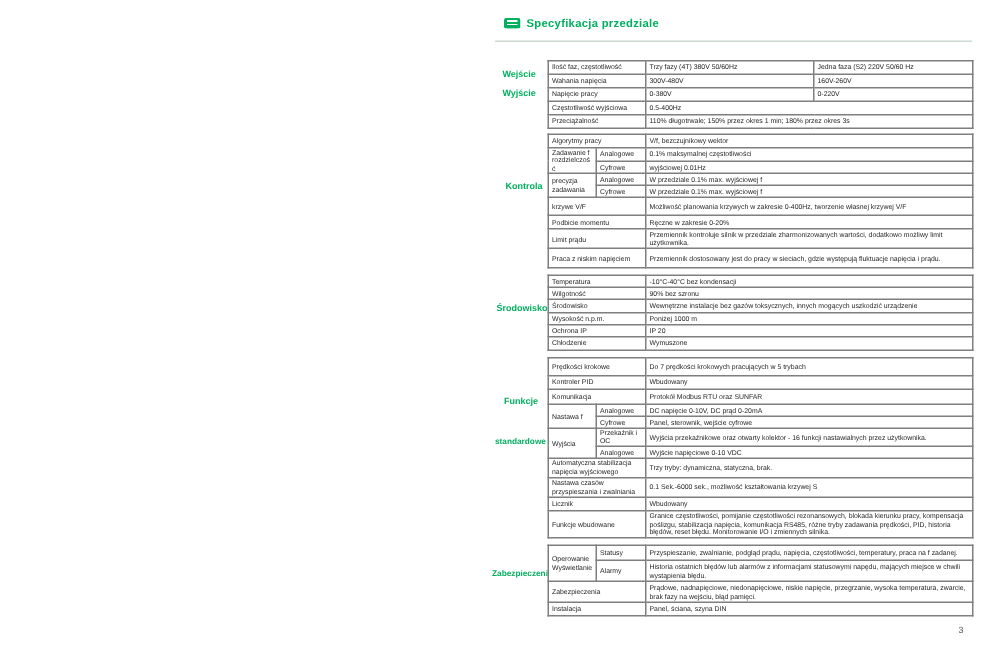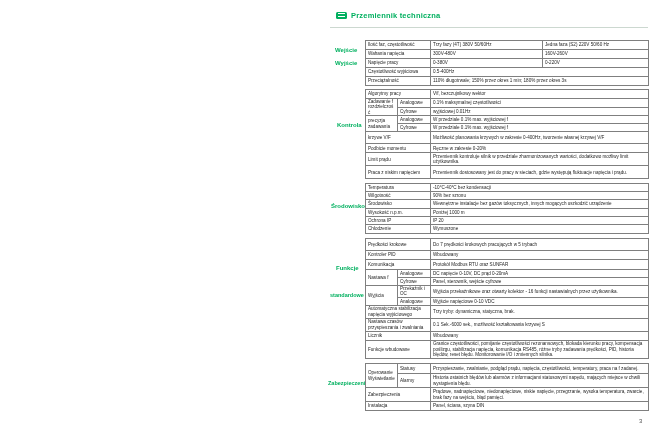--- a/index.html
+++ b/index.html
@@ -42,21 +42,21 @@
 
   .pageno{position:absolute;left:639px;top:418px;font-size:6px;color:#555;}
 </style>
 </head>
 <body>
 
 <div class="page">
 
   <div class="hdr">
     <span class="hicon"></span>
-    <span class="htitle">Przemiennik techniczna</span>
+    <span class="htitle">Specyfikacja przedziale</span>
   </div>
   <div class="rule"></div>
 
   <div class="seclabel" style="top:47px;left:335px;">Wejście</div>
   <div class="seclabel" style="top:60px;left:335px;">Wyjście</div>
   <div class="seclabel" style="top:122px;left:337px;">Kontrola</div>
   <div class="seclabel" style="top:203px;left:331px;">Środowisko</div>
   <div class="seclabel" style="top:265px;left:336px;">Funkcje</div>
   <div class="seclabel" style="top:292px;left:330px;font-size:5.5px;">standardowe</div>
   <div class="seclabel" style="top:380px;left:328px;font-size:5.5px;">Zabezpieczenia</div>

